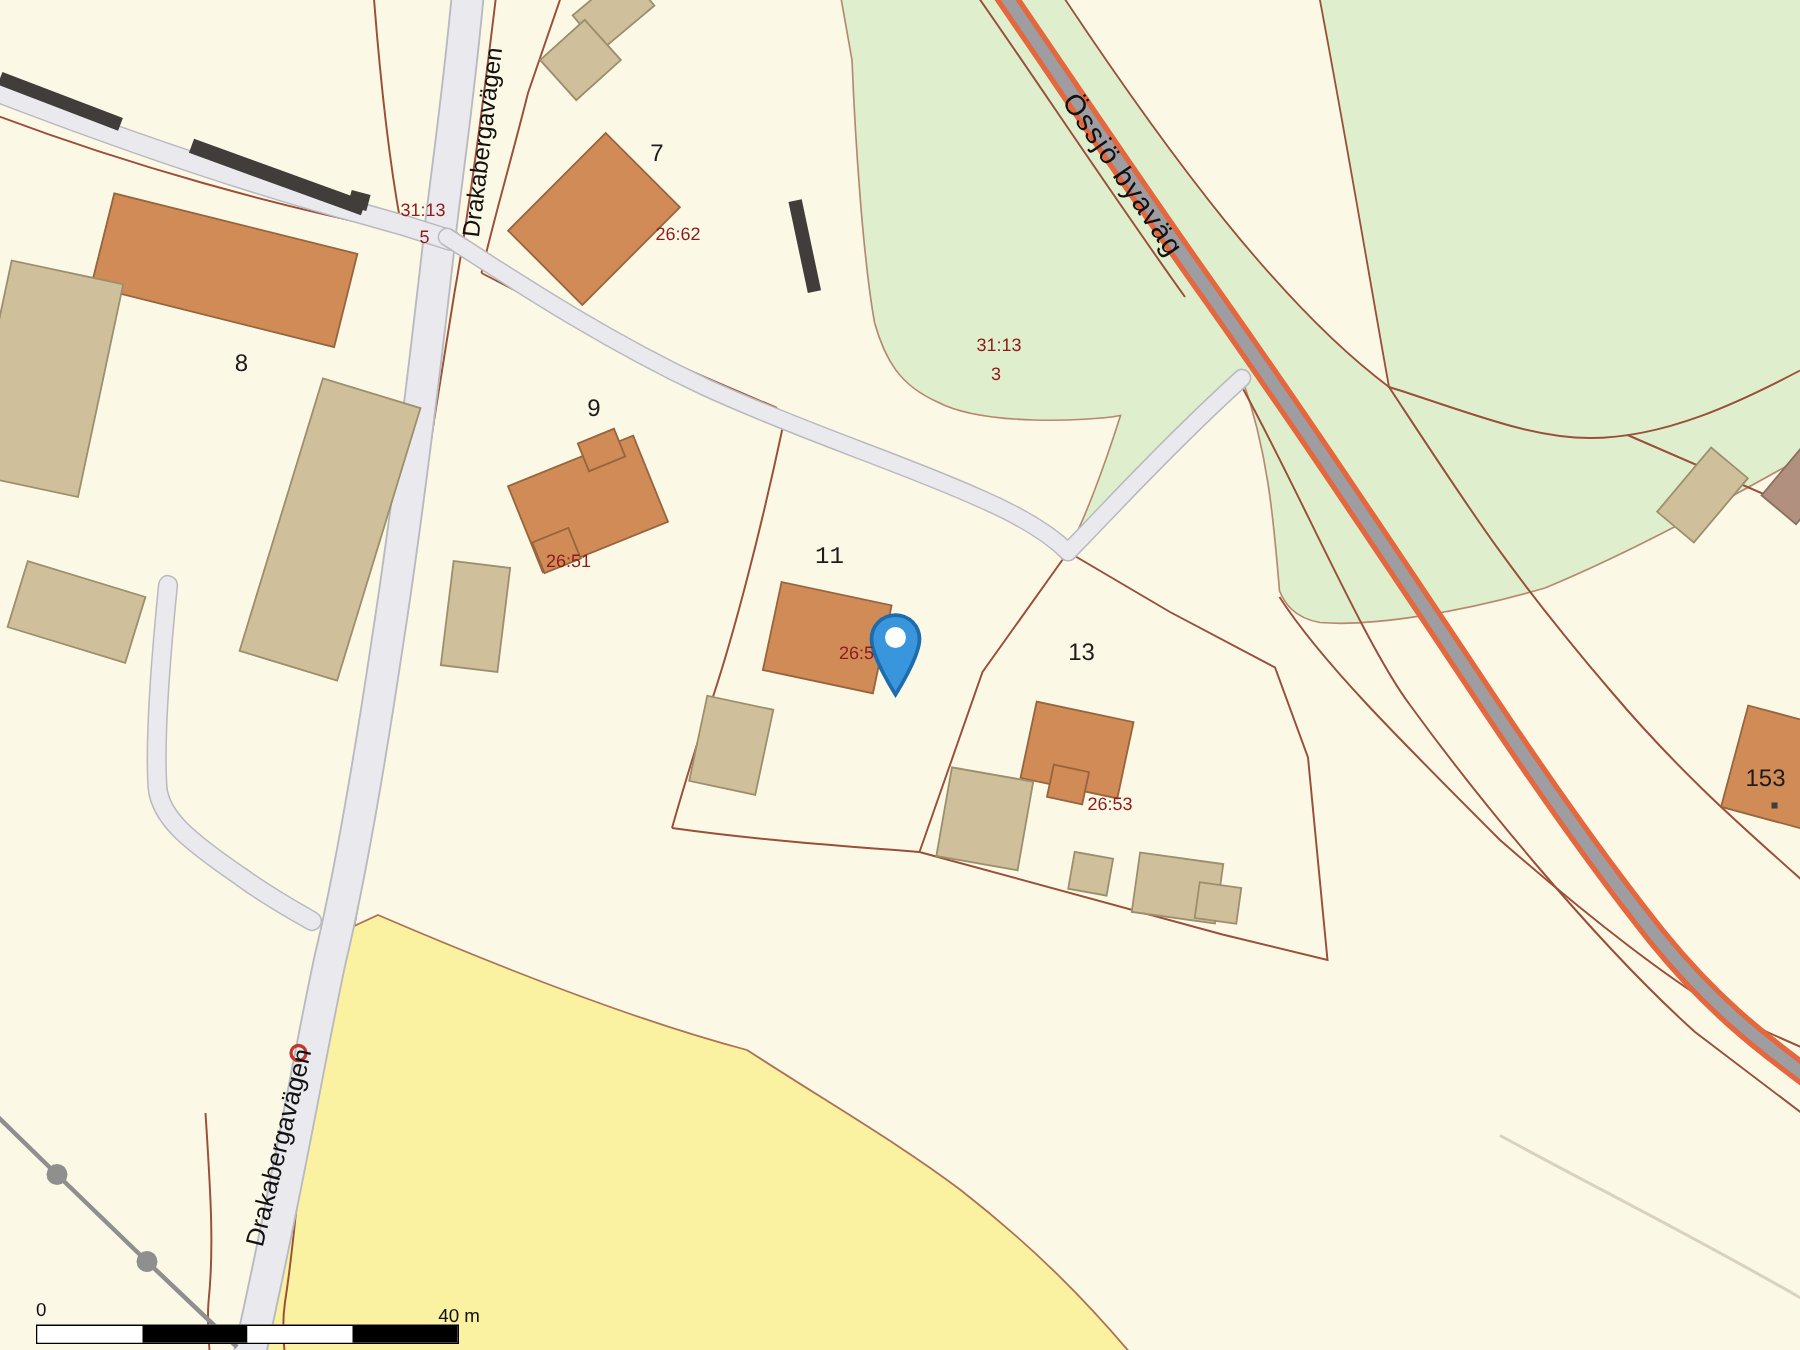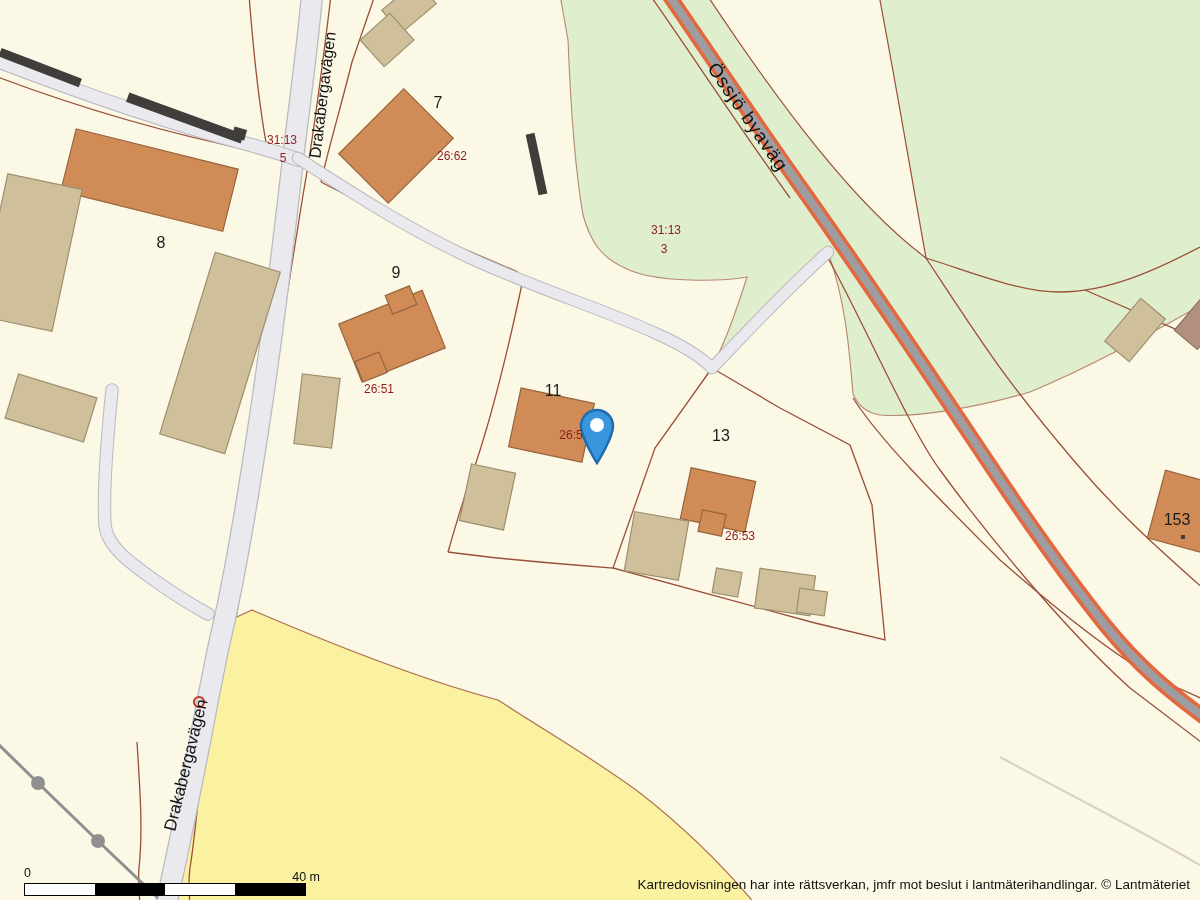--- a/index.html
+++ b/index.html
@@ -139,37 +139,36 @@
 
   <div class="roadlbl vtop">Drakabergavägen</div>
   <div class="roadlbl vbot">Drakabergavägen</div>
   <div class="roadlbl ossjo">Össjö byaväg</div>
 
   <div class="lbl red" style="left:282px;top:140px;">31:13</div>
   <div class="lbl red" style="left:283px;top:158px;">5</div>
   <div class="lbl red" style="left:452px;top:156px;">26:62</div>
   <div class="lbl red" style="left:666px;top:230px;">31:13</div>
   <div class="lbl red" style="left:664px;top:249px;">3</div>
-  <div class="lbl red" style="left:379px;top:389px;">26:51</div>
+  <div class="lbl red" style="left:379px;top:374px;">26:51</div>
   <div class="lbl red" style="left:571px;top:435px;">26:5</div>
   <div class="lbl red" style="left:740px;top:536px;">26:53</div>
 
   <div class="lbl blk" style="left:438px;top:103px;">7</div>
   <div class="lbl blk" style="left:161px;top:243px;">8</div>
   <div class="lbl blk" style="left:396px;top:273px;">9</div>
-  <div class="lbl blk" style="left:553px;top:391px;">11</div>
+  <div class="lbl blk" style="left:553px;top:371px;font-family:Liberation Mono, monospace;">11</div>
   <div class="lbl blk" style="left:721px;top:436px;">13</div>
   <div class="lbl blk" style="left:1177px;top:520px;text-align:center;">153</div>
 
   <div id="scalebar">
     <span class="num0">0</span>
     <span class="num40">40 m</span>
     <div class="bar">
       <div class="seg w"></div>
       <div class="seg b"></div>
       <div class="seg w"></div>
       <div class="seg b"></div>
     </div>
   </div>
 
-  <div id="attribution">Kartredovisningen har inte rättsverkan, jmfr mot beslut i lantmäterihandlingar. © Lantmäteriet</div>
 
 </div>
 
 </body></html>

